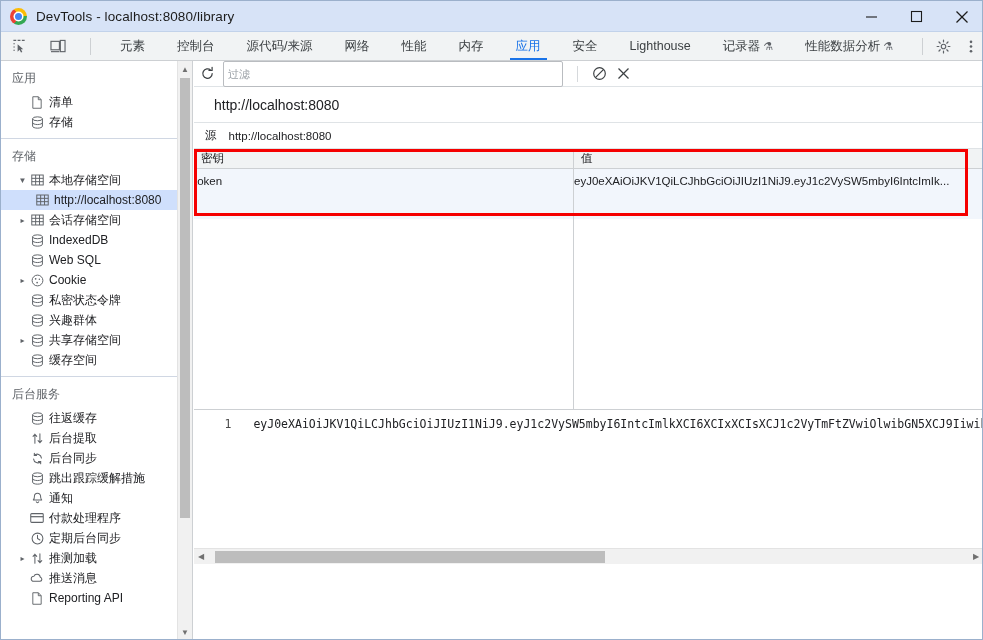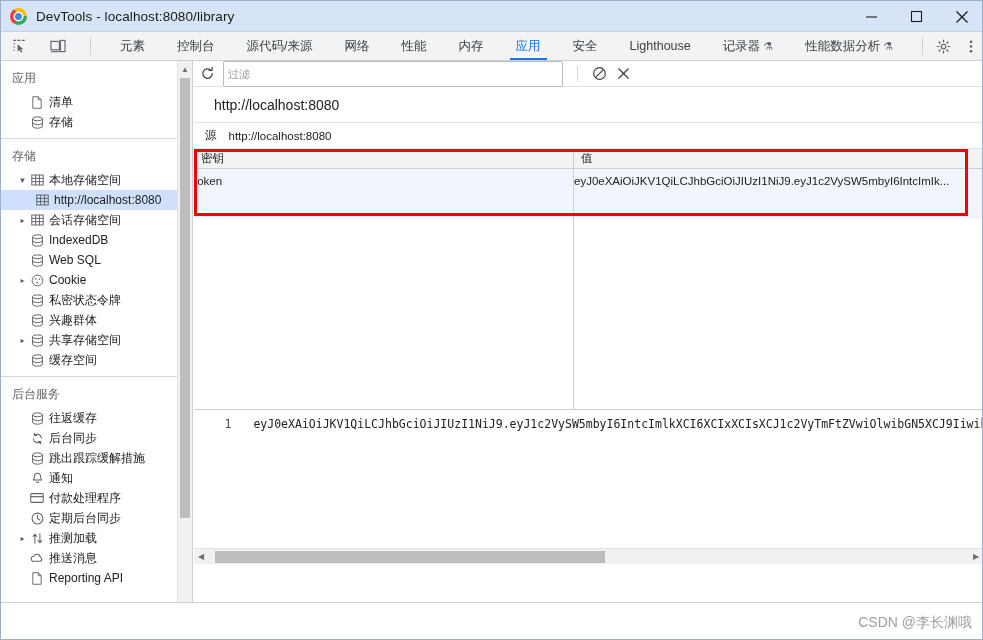--- a/index.html
+++ b/index.html
@@ -604,20 +604,30 @@
         <span class="si-icon">
           <svg width="13" height="13" viewBox="0 0 14 14">
               <ellipse cx="7" cy="3" rx="5.3" ry="2.1" fill="none" stroke="#5f6368" stroke-width="1.05"></ellipse>
               <path d="M1.7 3v8c0 1.15 2.37 2.1 5.3 2.1s5.3-.95 5.3-2.1V3" fill="none" stroke="#5f6368" stroke-width="1.05"></path>
               <path d="M1.7 7.1c0 1.15 2.37 2.1 5.3 2.1s5.3-.95 5.3-2.1" fill="none" stroke="#5f6368" stroke-width="1.05"></path>
             </svg>
         </span>
         <span class="si-label">往返缓存</span>
       </div>
 
+      <div class="side-item">
+        <span class="arrow spacer">▸</span>
+        <span class="si-icon">
+          <svg width="13" height="13" viewBox="0 0 14 14">
+              <path d="M4.2 12V2.5M4.2 2.5L2.2 4.8M4.2 2.5l2 2.3" fill="none" stroke="#5f6368" stroke-width="1.1" stroke-linecap="round"></path>
+              <path d="M9.6 2v9.5M9.6 11.5l2-2.3M9.6 11.5l-2-2.3" fill="none" stroke="#5f6368" stroke-width="1.1" stroke-linecap="round"></path>
+            </svg>
+        </span>
+        <span class="si-label">后台提取</span>
+      </div>
 
       <div class="side-item">
         <span class="arrow spacer">▸</span>
         <span class="si-icon">
           <svg width="13" height="13" viewBox="0 0 14 14">
               <path d="M11.2 6.4a4.4 4.4 0 0 0-7.6-2.7" fill="none" stroke="#5f6368" stroke-width="1.15" stroke-linecap="round"></path>
               <path d="M2.8 7.6a4.4 4.4 0 0 0 7.6 2.7" fill="none" stroke="#5f6368" stroke-width="1.15" stroke-linecap="round"></path>
               <path d="M3.6 1.4v2.4h2.4M10.4 12.6v-2.4H8" fill="none" stroke="#5f6368" stroke-width="1.15" stroke-linecap="round" stroke-linejoin="round"></path>
             </svg>
         </span>
@@ -769,17 +779,14 @@
       <div class="hscroll">
         <div class="hs-arrow">◀</div>
         <div class="hs-track">
           <div class="hs-thumb"></div>
         </div>
         <div class="hs-arrow">▶</div>
       </div>
     </div>
   </div>
 
-  <div class="statusbar">
-    <div class="watermark">CSDN @李长渊哦</div>
-  </div>
 
 </div>
 
 </body></html>

